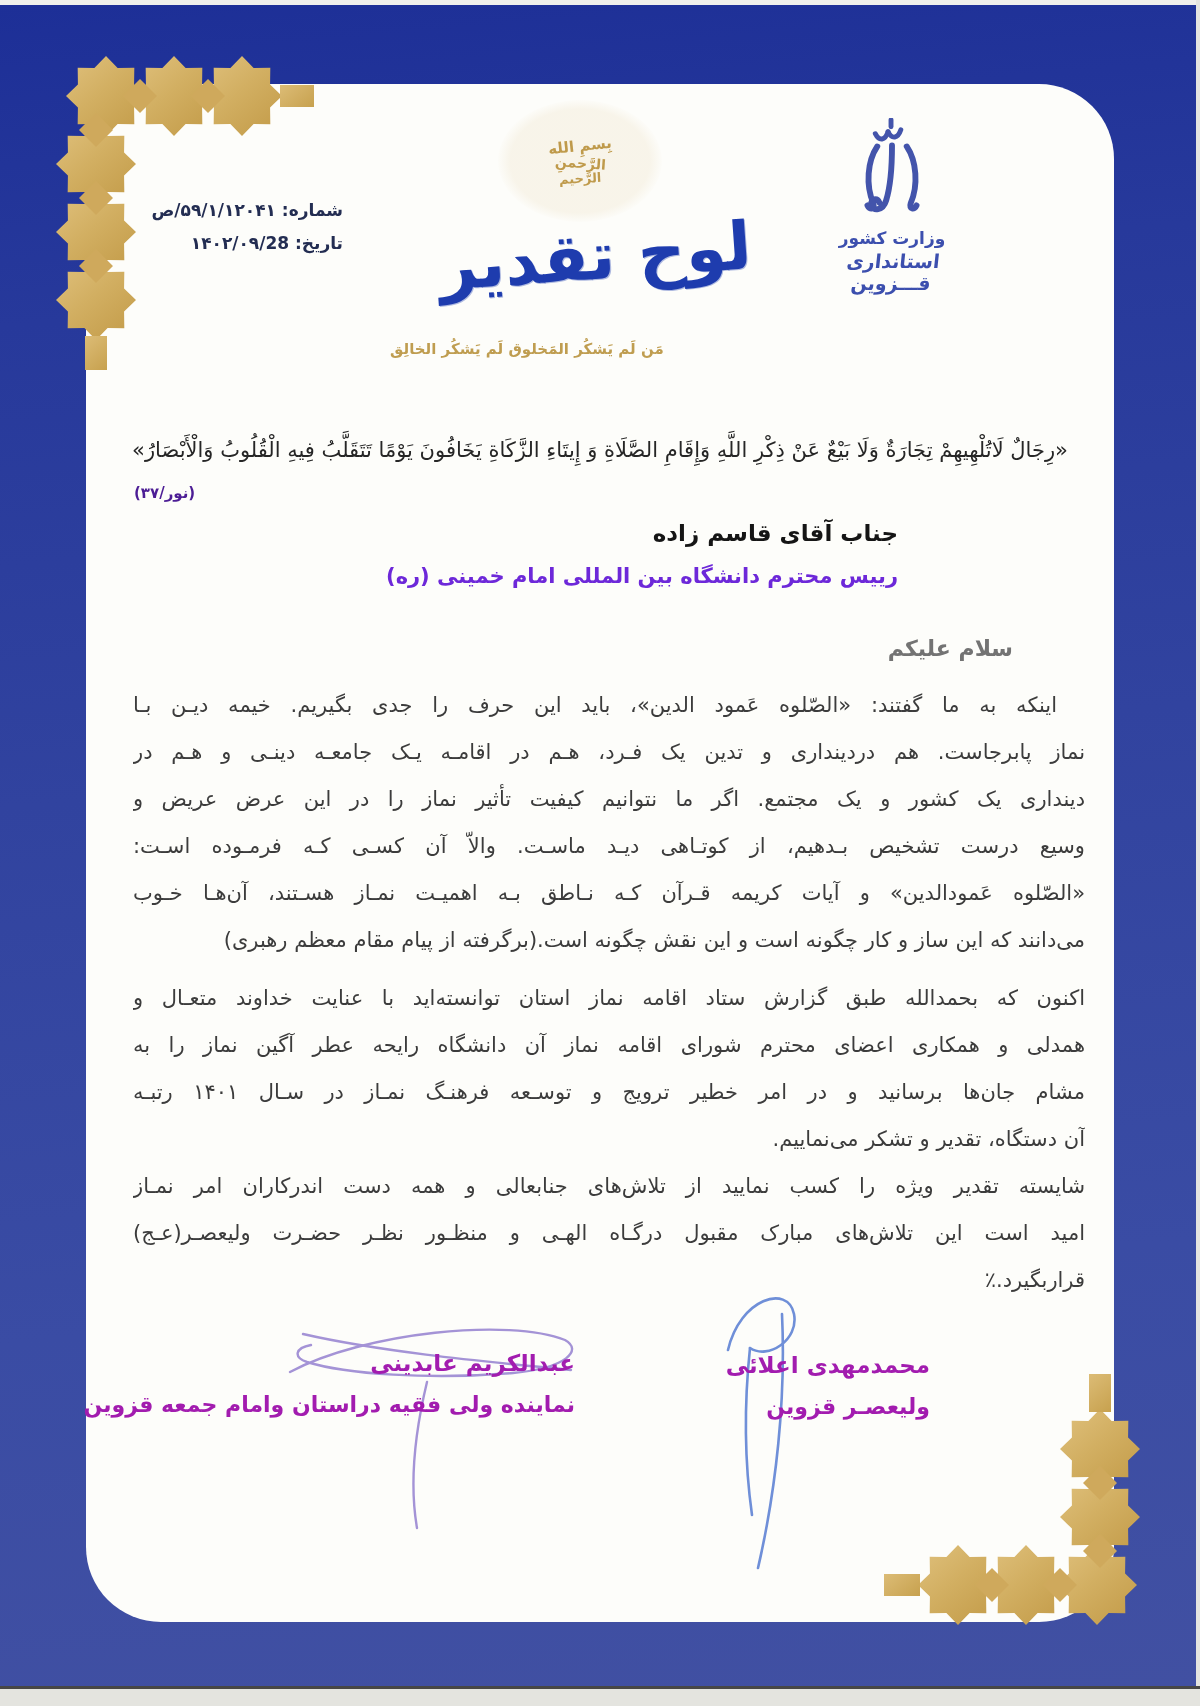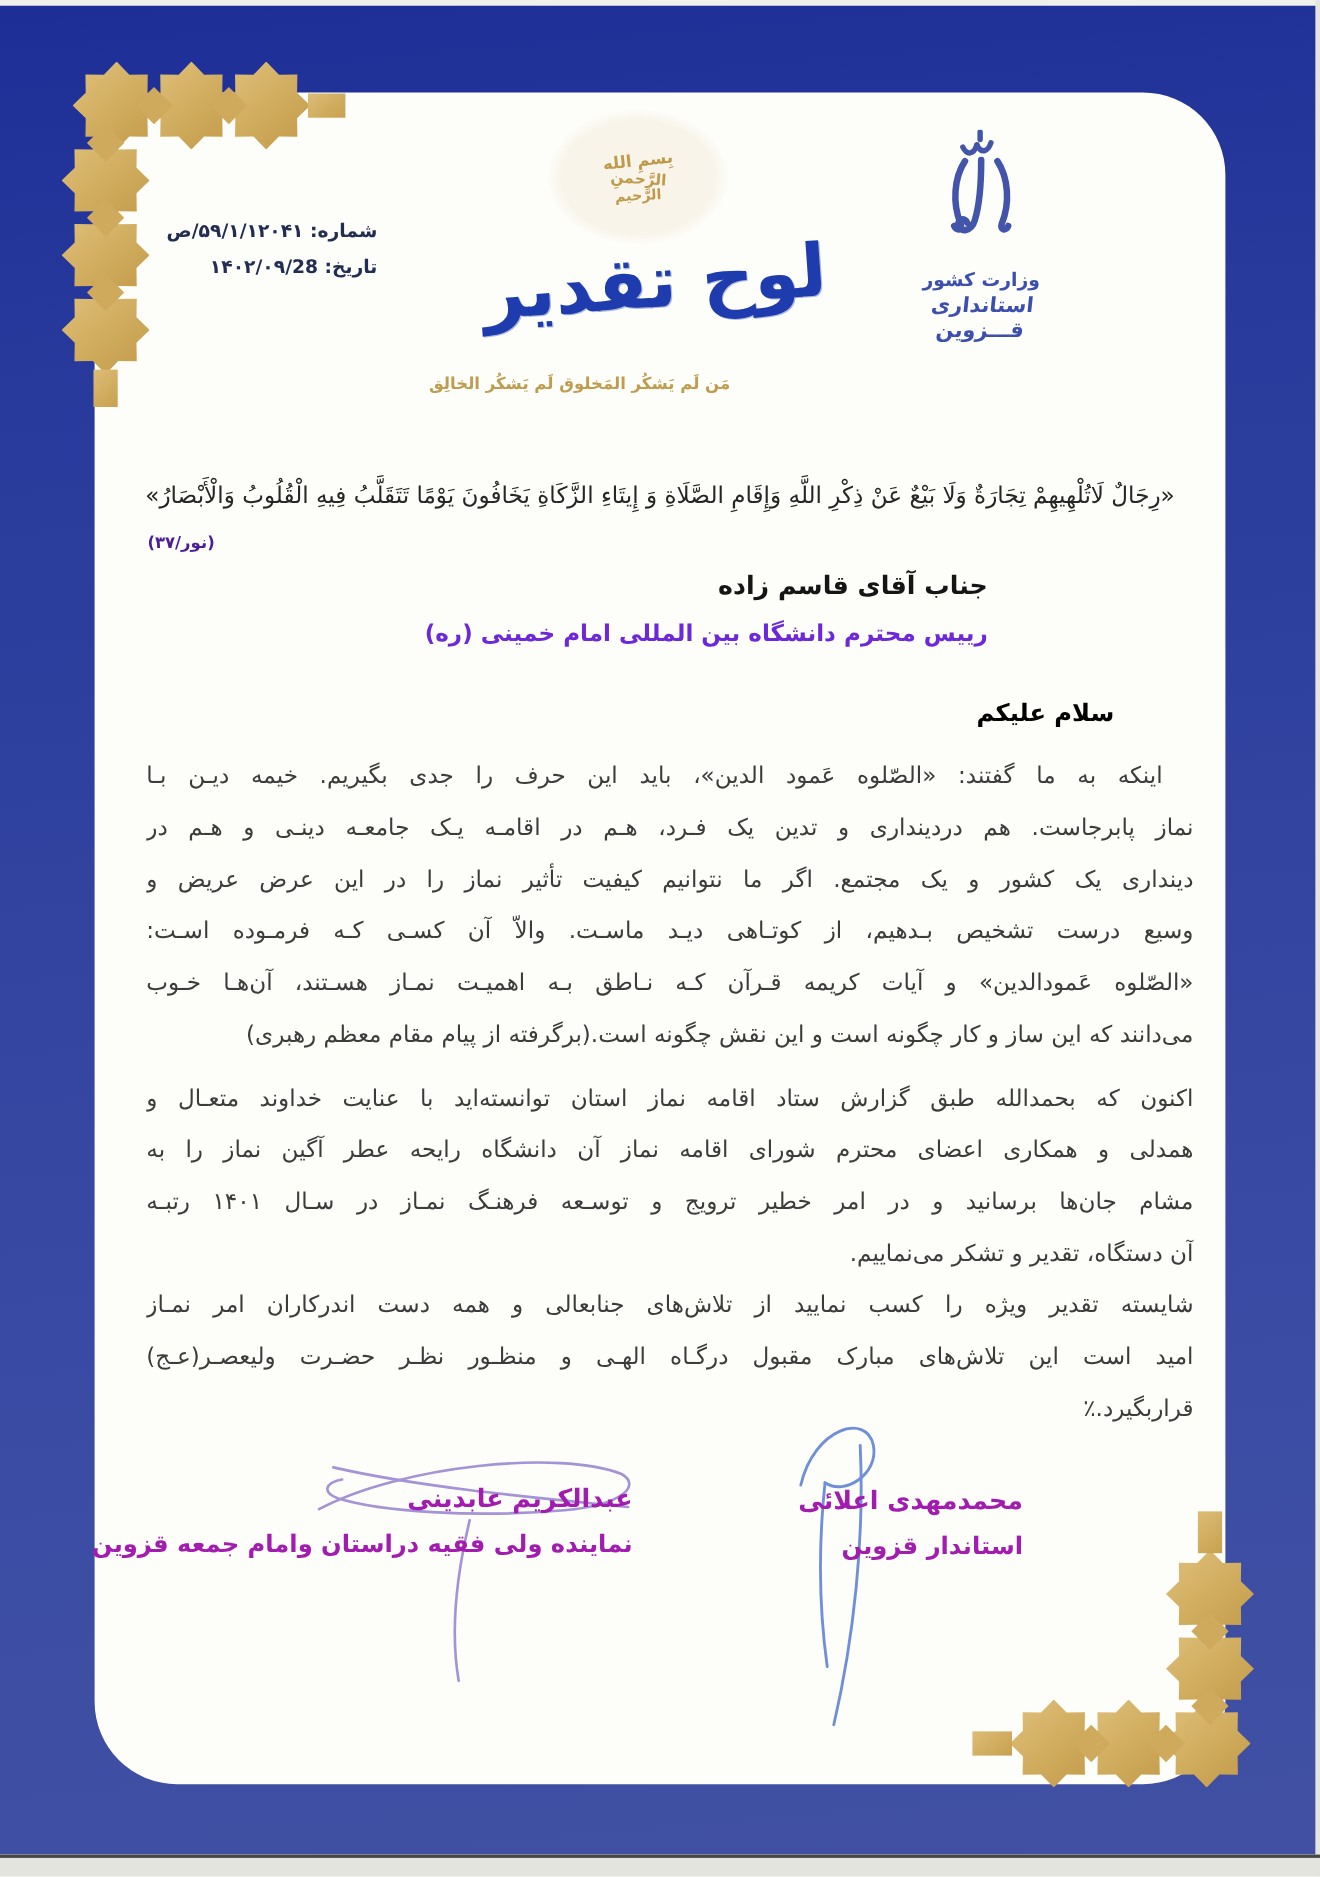--- a/index.html
+++ b/index.html
@@ -38,32 +38,32 @@
 
   
   .main-title{position:absolute;left:400px;top:218px;width:390px;text-align:center;
     font-size:66px;font-weight:bold;color:#1e3cae;transform:rotate(-4deg);letter-spacing:-2px;
     text-shadow:1px 1px 0 rgba(30,60,174,.35);}
   .hadith{position:absolute;left:390px;top:340px;width:410px;text-align:left;
     font-size:15px;font-weight:bold;color:#bf9d50;}
 
   
   .emblem{position:absolute;left:812px;top:118px;width:160px;text-align:center;color:#3c4fae;}
-  .emblem .org1{font-size:17px;font-weight:bold;margin-top:17px;}
+  .emblem .org1{font-size:17px;font-weight:bold;margin-top:0;}
   .emblem .org2{font-size:19px;font-weight:bold;transform:skewX(-6deg);margin-top:2px;}
 
   
   .verse{position:absolute;left:110px;top:438px;width:980px;text-align:center;
     font-size:21px;color:#262626;}
   .verse-cite{position:absolute;left:134px;top:484px;font-size:15px;color:#4c1d95;font-weight:bold;}
 
   
   .recip1{position:absolute;right:302px;top:520px;font-size:23px;font-weight:bold;color:#151515;}
   .recip2{position:absolute;right:302px;top:564px;font-size:21px;font-weight:bold;color:#6d28d9;}
-  .greet{position:absolute;right:187px;top:636px;font-size:22px;font-weight:bold;color:#000000;}
+  .greet{position:absolute;right:187px;top:636px;font-size:22px;font-weight:bold;color:#737373;}
 
   
   .para{position:absolute;right:115px;width:952px;direction:rtl;}
   .bline{height:47px;line-height:47px;font-size:21px;color:#3c3c3c;
     text-align:justify;text-align-last:justify;white-space:nowrap;overflow:hidden;}
   .bline.nolast{text-align-last:right;}
   #p1{top:682px;} #p2{top:975px;} #p3{top:1210px;}
   #p1 .bline:first-child{text-indent:28px;}
 
   
@@ -172,21 +172,21 @@
     <div class="bline nolast">قراربگیرد.٪</div>
   </div>
 
   <svg class="sig-svg" style="left:690px;top:1280px;" width="170" height="300" viewBox="0 0 170 300" fill="none" stroke="#6f8fd8" stroke-width="2.6" stroke-linecap="round">
     <path d="M38,70 C50,18 98,4 104,34 C109,60 78,80 60,68"></path>
     <path d="M92,34 C96,120 86,210 68,288"></path>
     <path d="M60,68 C54,125 55,185 62,235"></path>
   </svg>
   <div class="sig-block" id="sig-right">
     <div class="sig-name">محمدمهدی اعلائی</div>
-    <div class="sig-title">استاندار قزوین</div>
+    <div class="sig-title">ولیعصـر قزوین</div>
   </div>
 
   <svg class="sig-svg" style="left:275px;top:1310px;" width="320" height="225" viewBox="0 0 320 225" fill="none" stroke="#a493d6" stroke-width="2.4" stroke-linecap="round">
     <path d="M15,62 C90,22 235,8 290,30 C308,40 292,58 238,63 C155,70 70,64 32,52 C18,47 20,38 36,35"></path>
     <path d="M28,24 C115,44 238,54 296,60"></path>
     <path d="M152,72 C140,122 134,172 142,218"></path>
   </svg>
   <div class="sig-block" id="sig-left">
     <div class="sig-name">عبدالکریم عابدینی</div>
     <div class="sig-title">نماینده ولی فقیه دراستان وامام جمعه قزوین</div>

